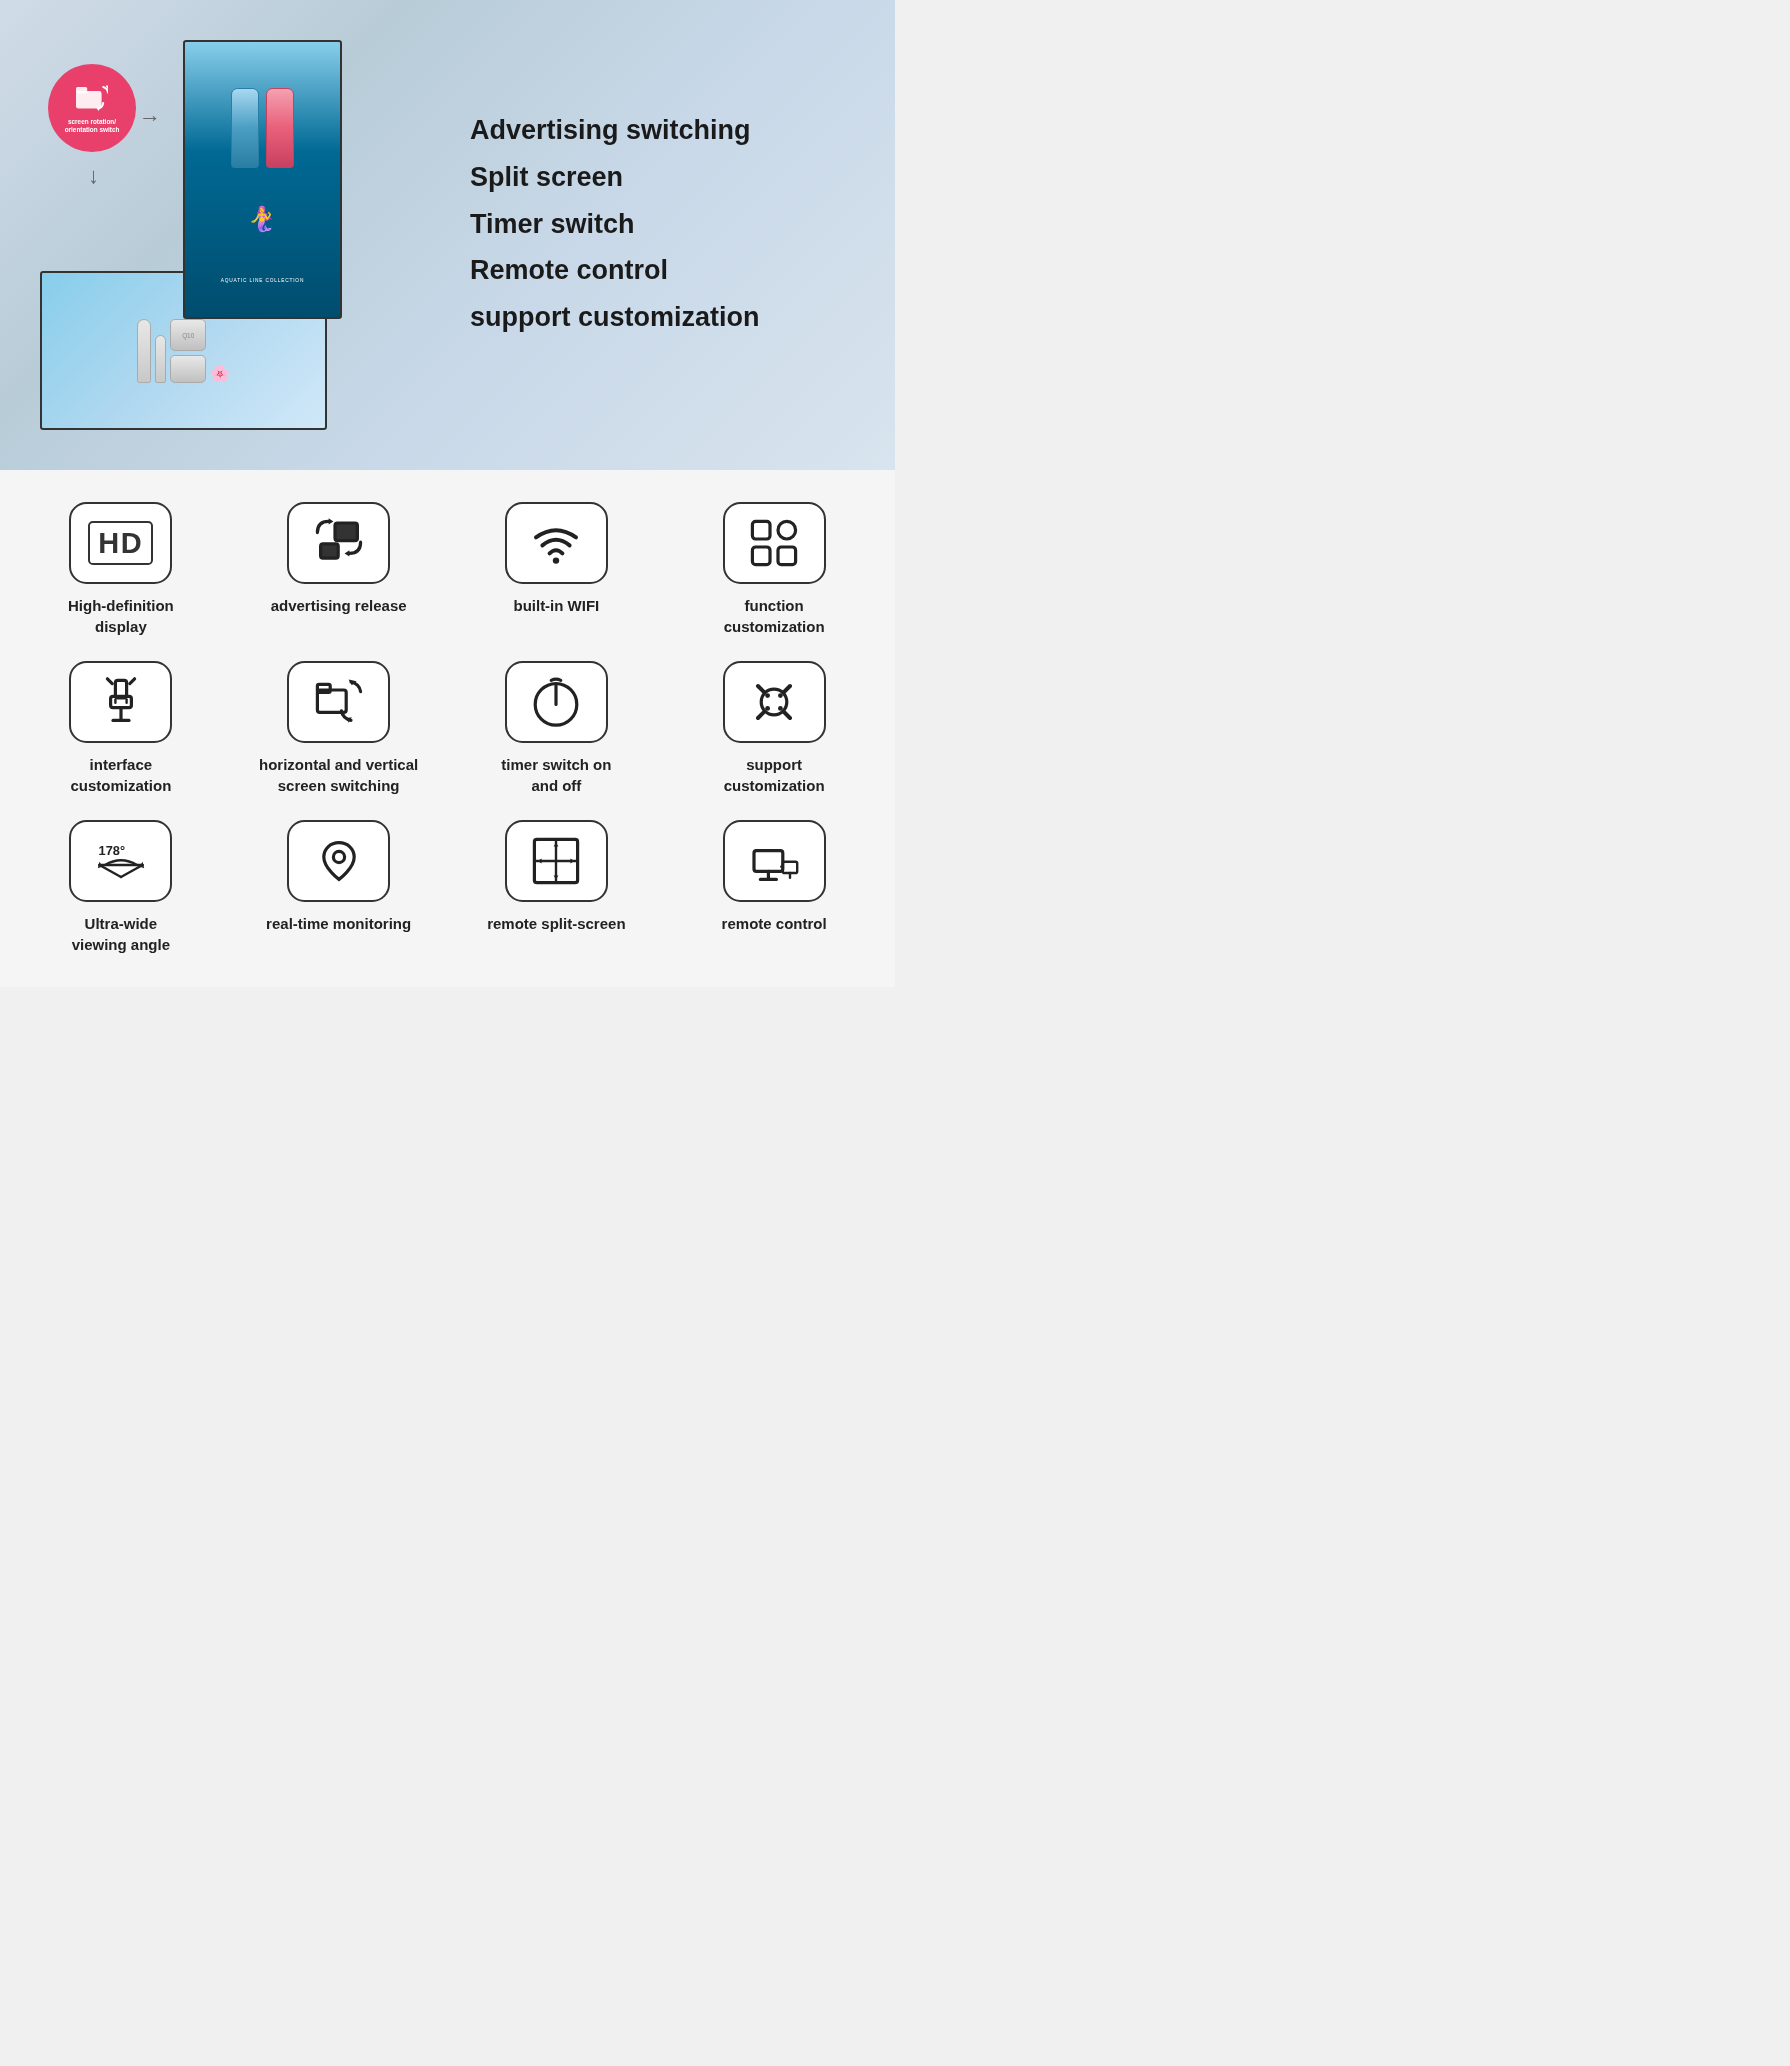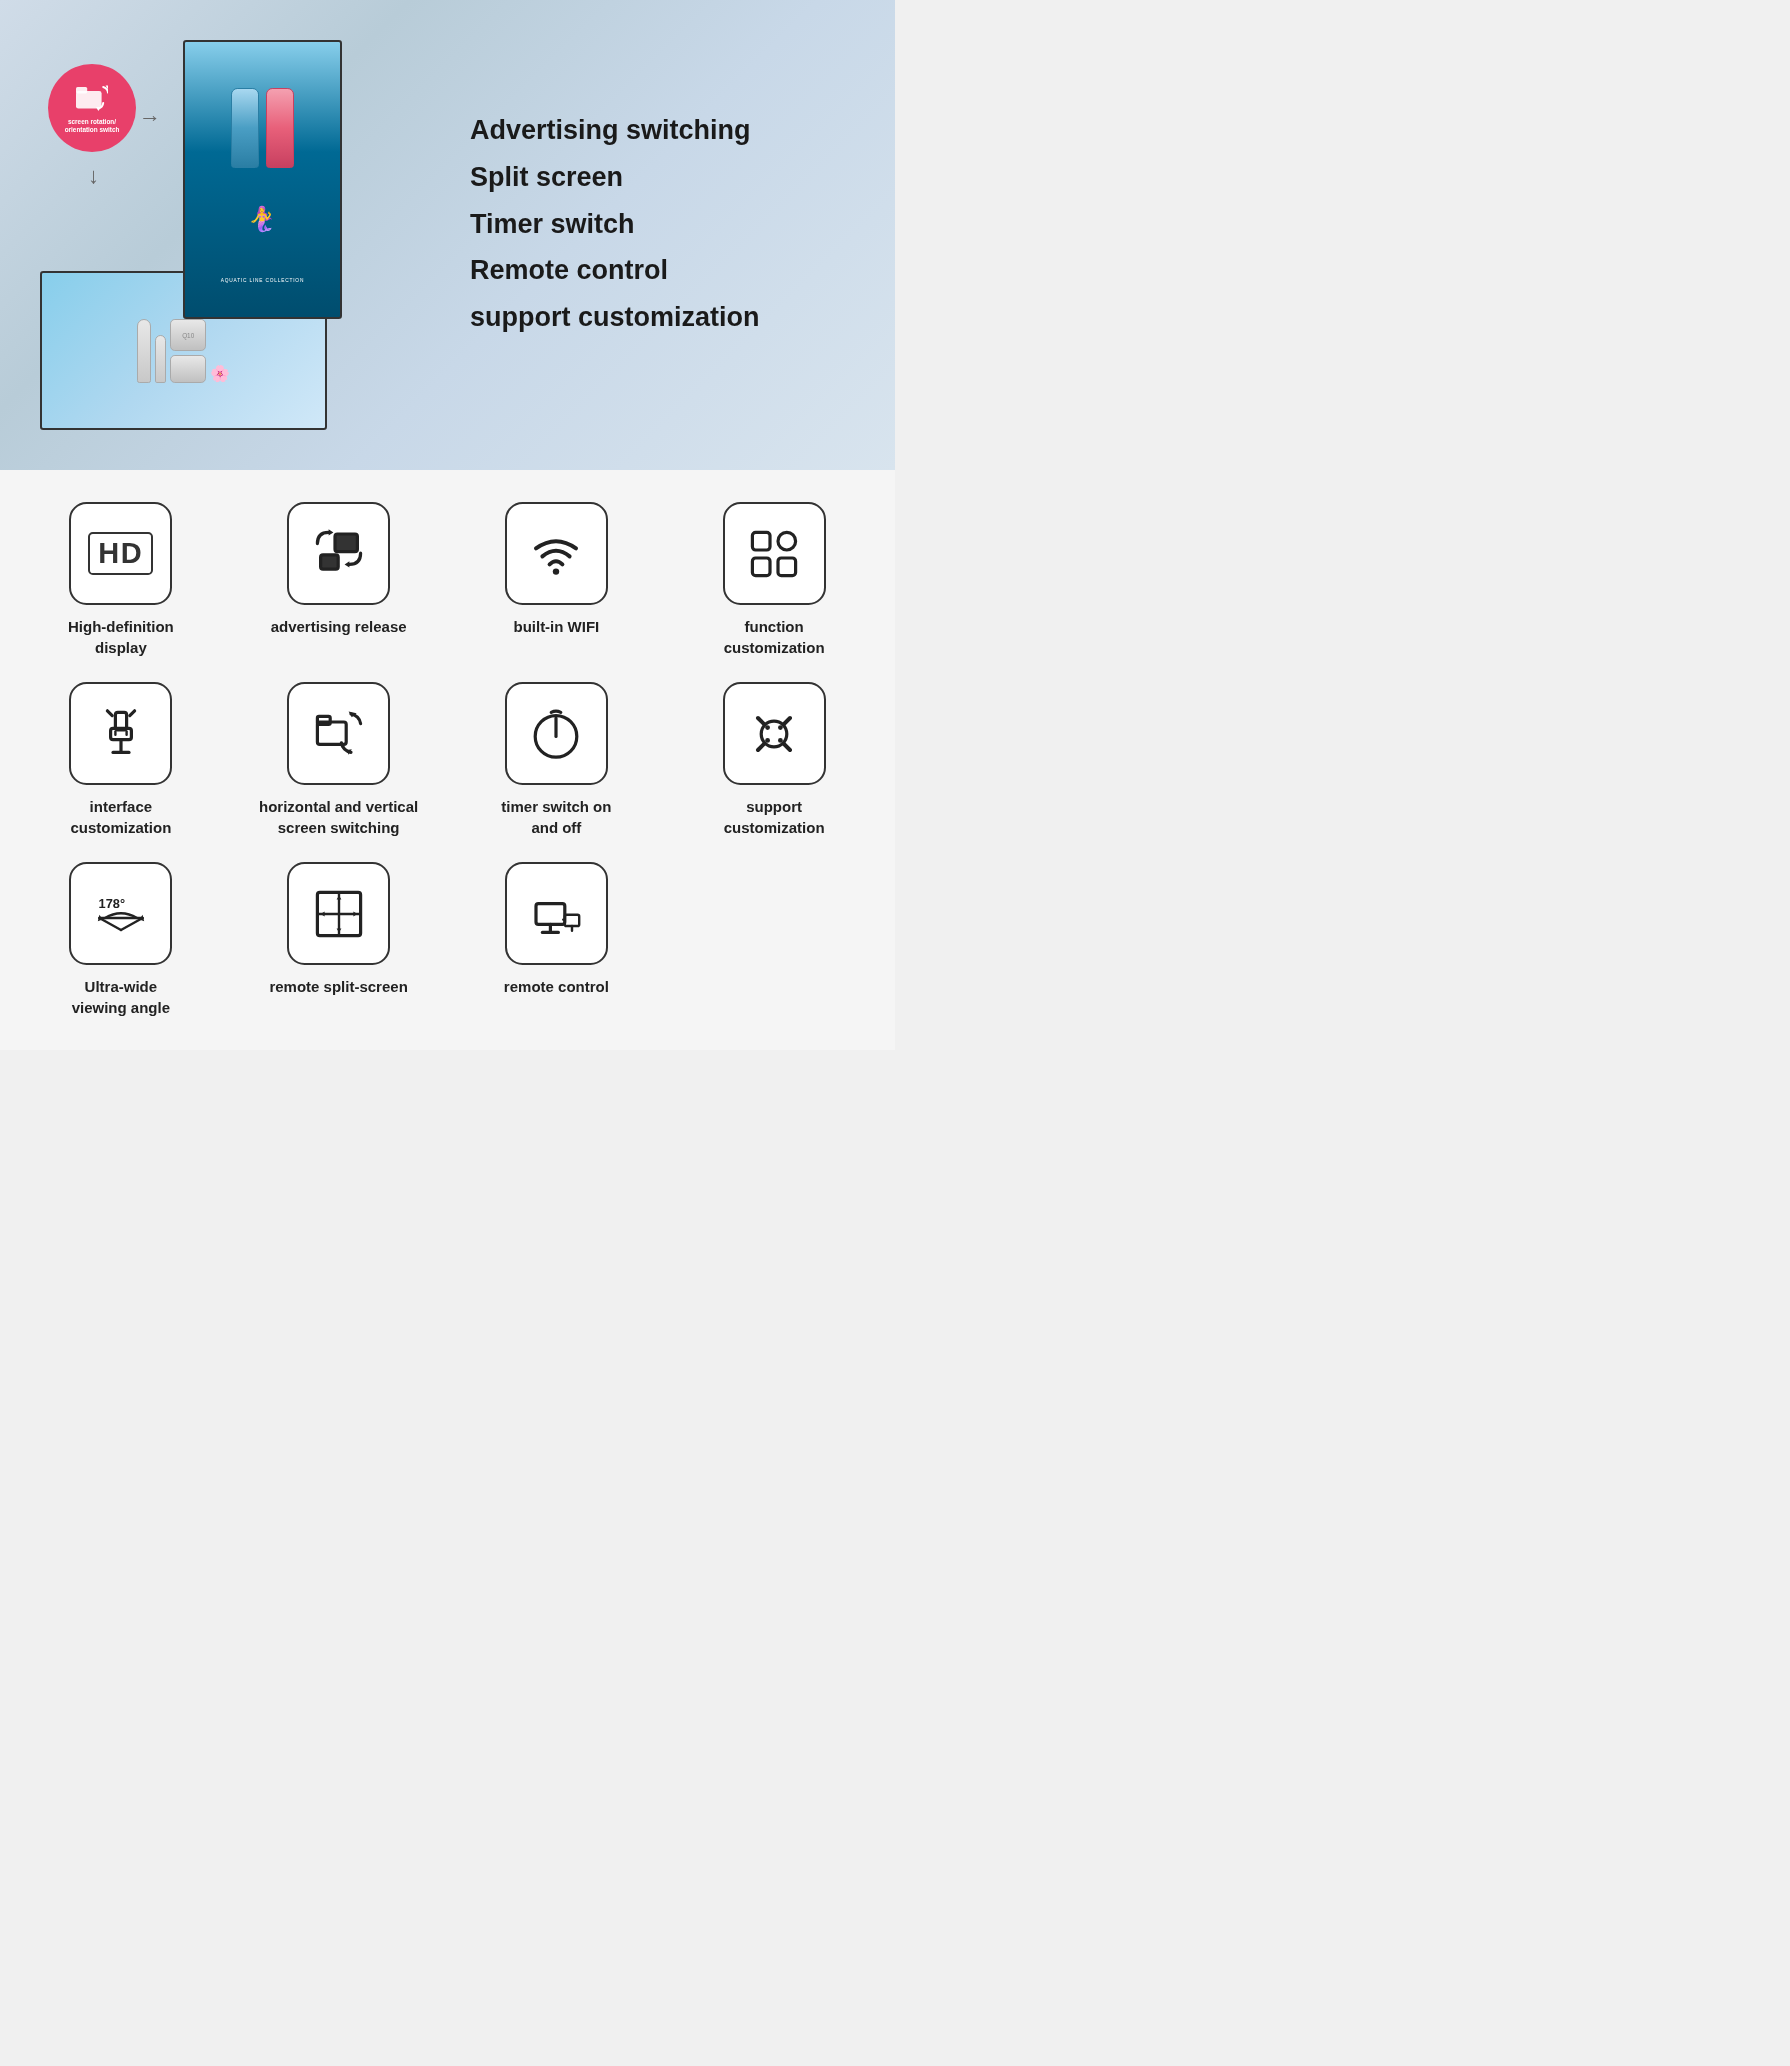--- a/index.html
+++ b/index.html
@@ -205,21 +205,21 @@
 
     .icon-item {
       display: flex;
       flex-direction: column;
       align-items: center;
       text-align: center;
     }
 
     .icon-box {
       width: 103px;
-      height: 103px;
+      height: 82px;
       border: 2.4px solid #333;
       border-radius: 17.5px;
       display: flex;
       align-items: center;
       justify-content: center;
       margin-bottom: 11px;
       background: white;
     }
 
     .icon-box svg {
@@ -429,20 +429,30 @@
 
           <path d="M15 40 Q35 28 55 40" stroke="#222" stroke-width="3" fill="none" stroke-linecap="round"></path>
 
           <polygon points="8,36 6,44 12,42" fill="#222"></polygon>
           <polygon points="62,36 64,44 58,42" fill="#222"></polygon>
         </svg>
       </div>
       <div class="icon-label">Ultra-wide<br>viewing angle</div>
     </div>
 
+    <div class="icon-item">
+      <div class="icon-box">
+        <svg viewBox="0 0 70 70" fill="none" xmlns="http://www.w3.org/2000/svg">
+
+          <path d="M35 12 C24 12 16 20 16 30 C16 44 35 58 35 58 C35 58 54 44 54 30 C54 20 46 12 35 12 Z" stroke="#222" stroke-width="4" fill="none"></path>
+          <circle cx="35" cy="30" r="7" stroke="#222" stroke-width="4" fill="none"></circle>
+        </svg>
+      </div>
+      <div class="icon-label">real-time monitoring</div>
+    </div>
 
     <div class="icon-item">
       <div class="icon-box">
         <svg viewBox="0 0 70 70" fill="none" xmlns="http://www.w3.org/2000/svg">
 
           <rect x="8" y="8" width="54" height="54" rx="3" stroke="#222" stroke-width="4"></rect>
           <line x1="35" y1="8" x2="35" y2="62" stroke="#222" stroke-width="3"></line>
           <line x1="8" y1="35" x2="62" y2="35" stroke="#222" stroke-width="3"></line>
 
           <line x1="35" y1="20" x2="35" y2="14" stroke="#222" stroke-width="2.5" stroke-linecap="round"></line>

